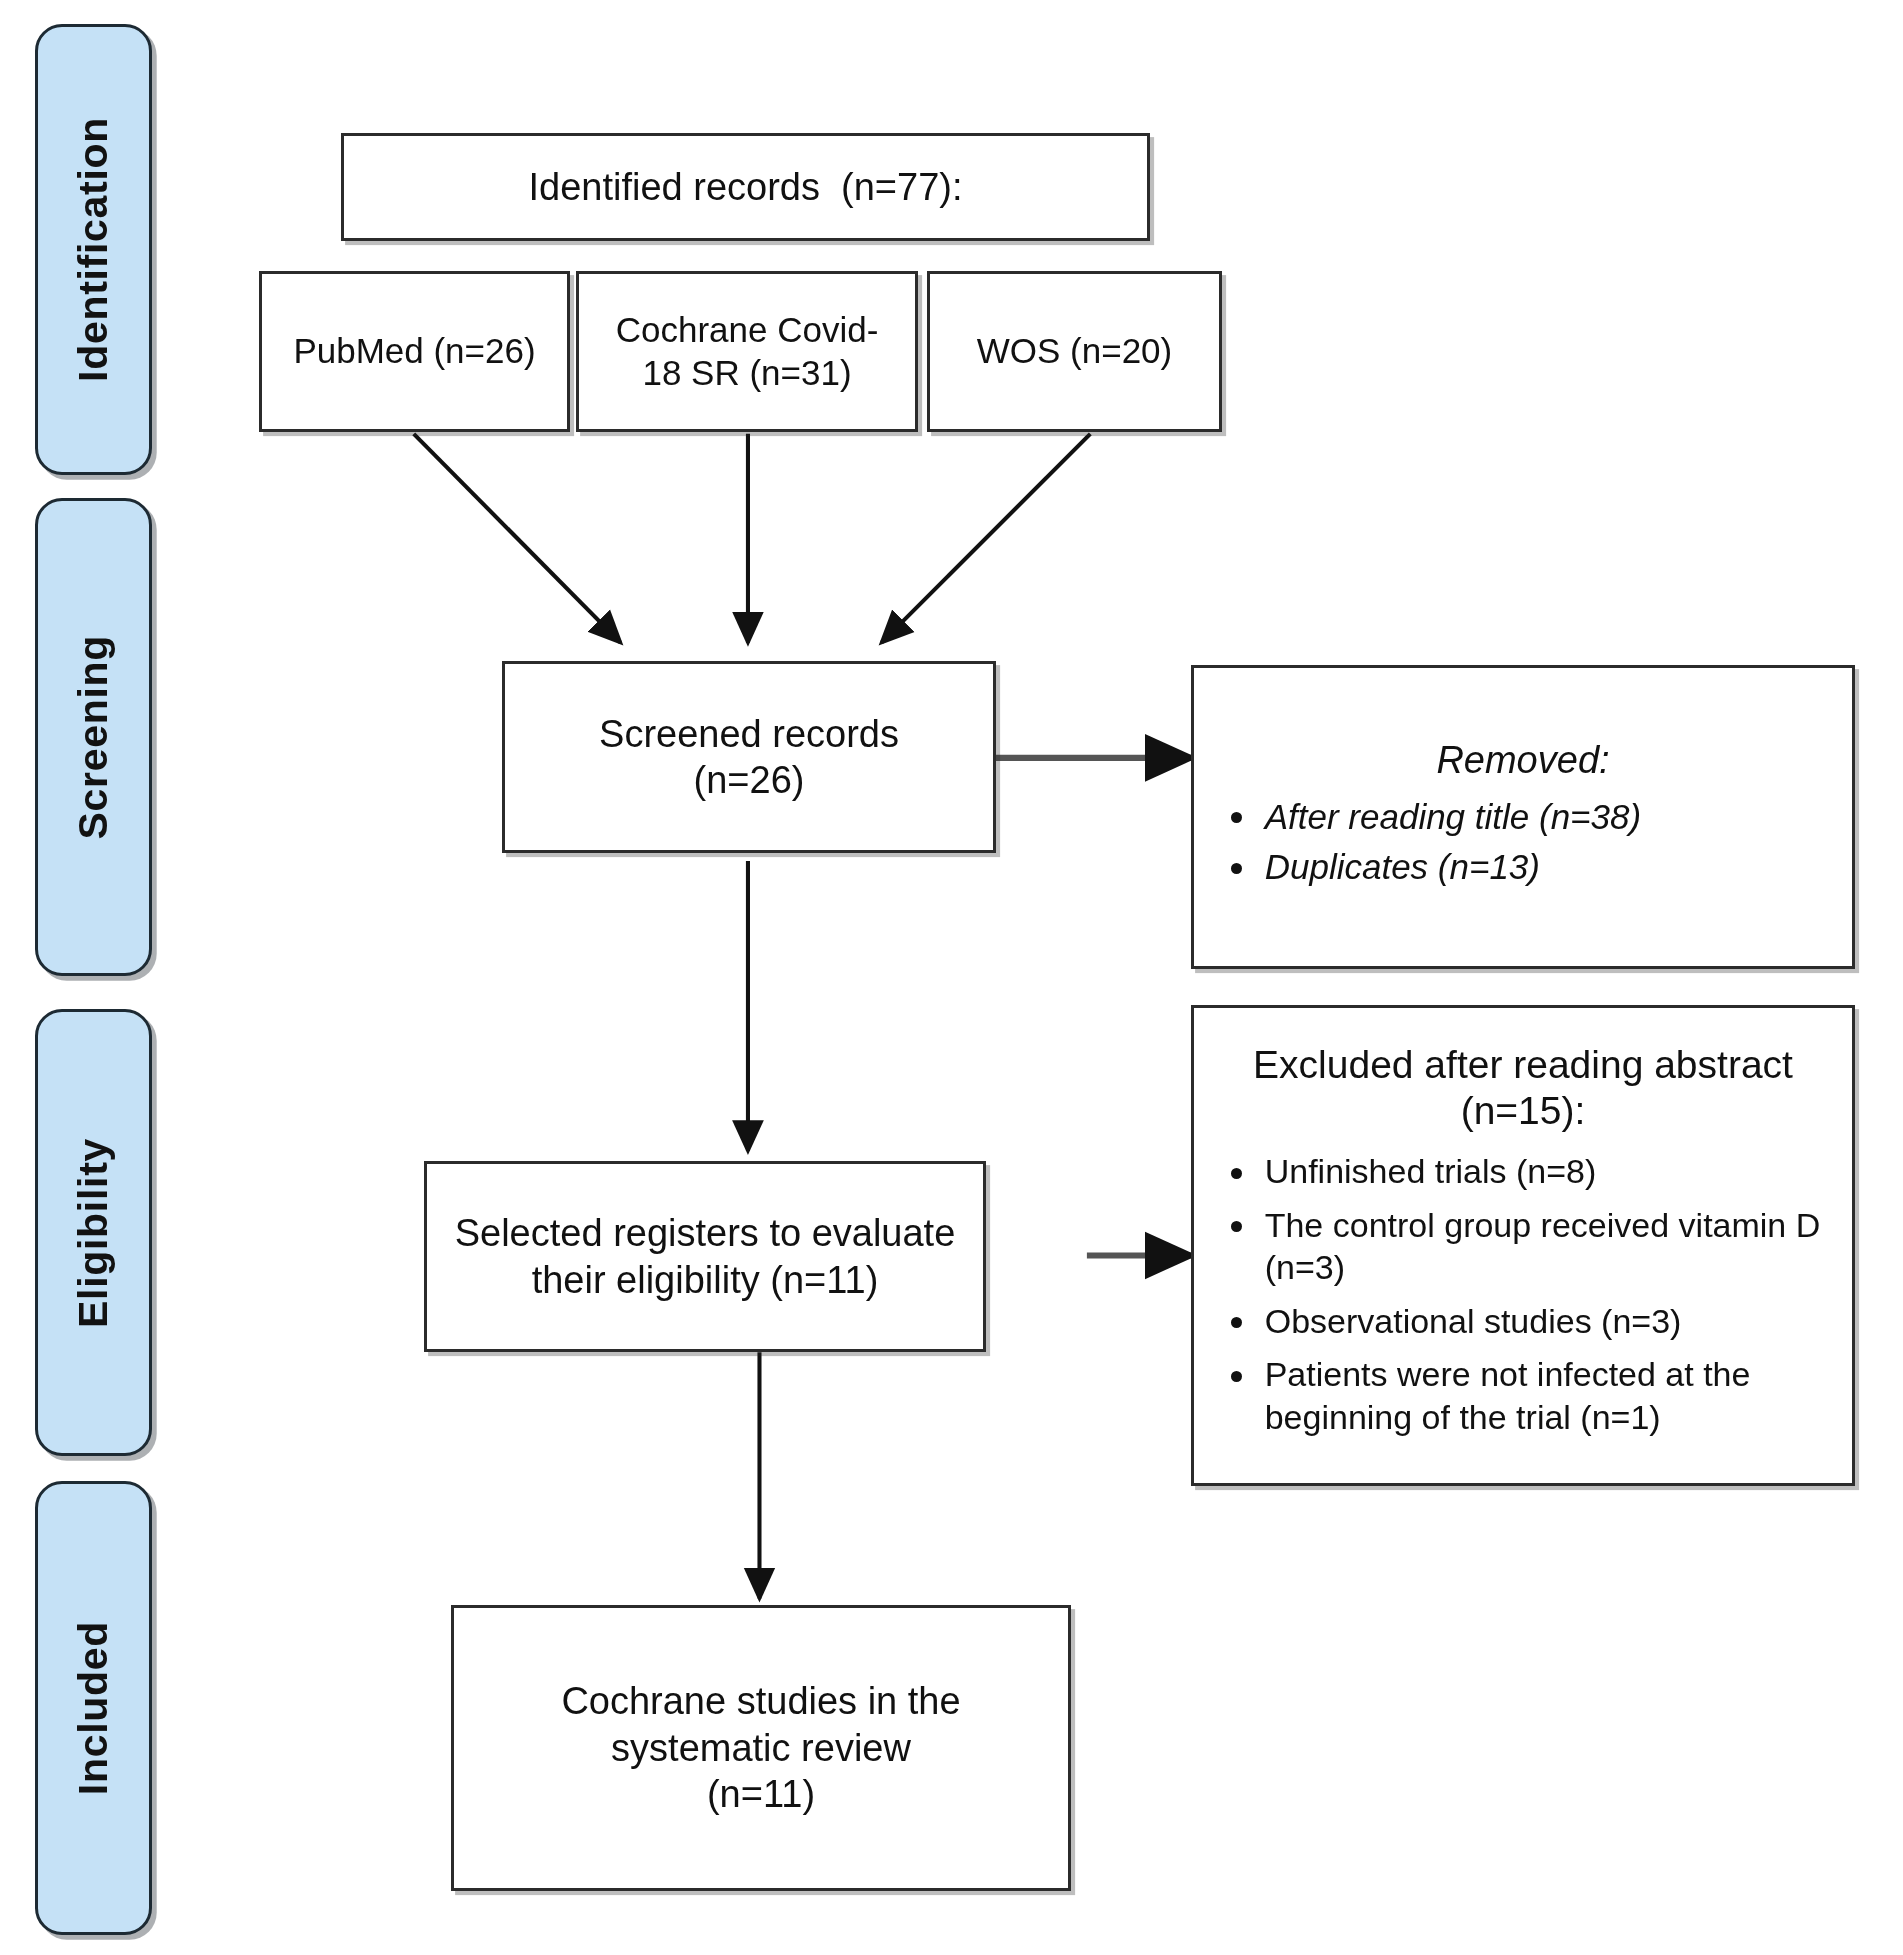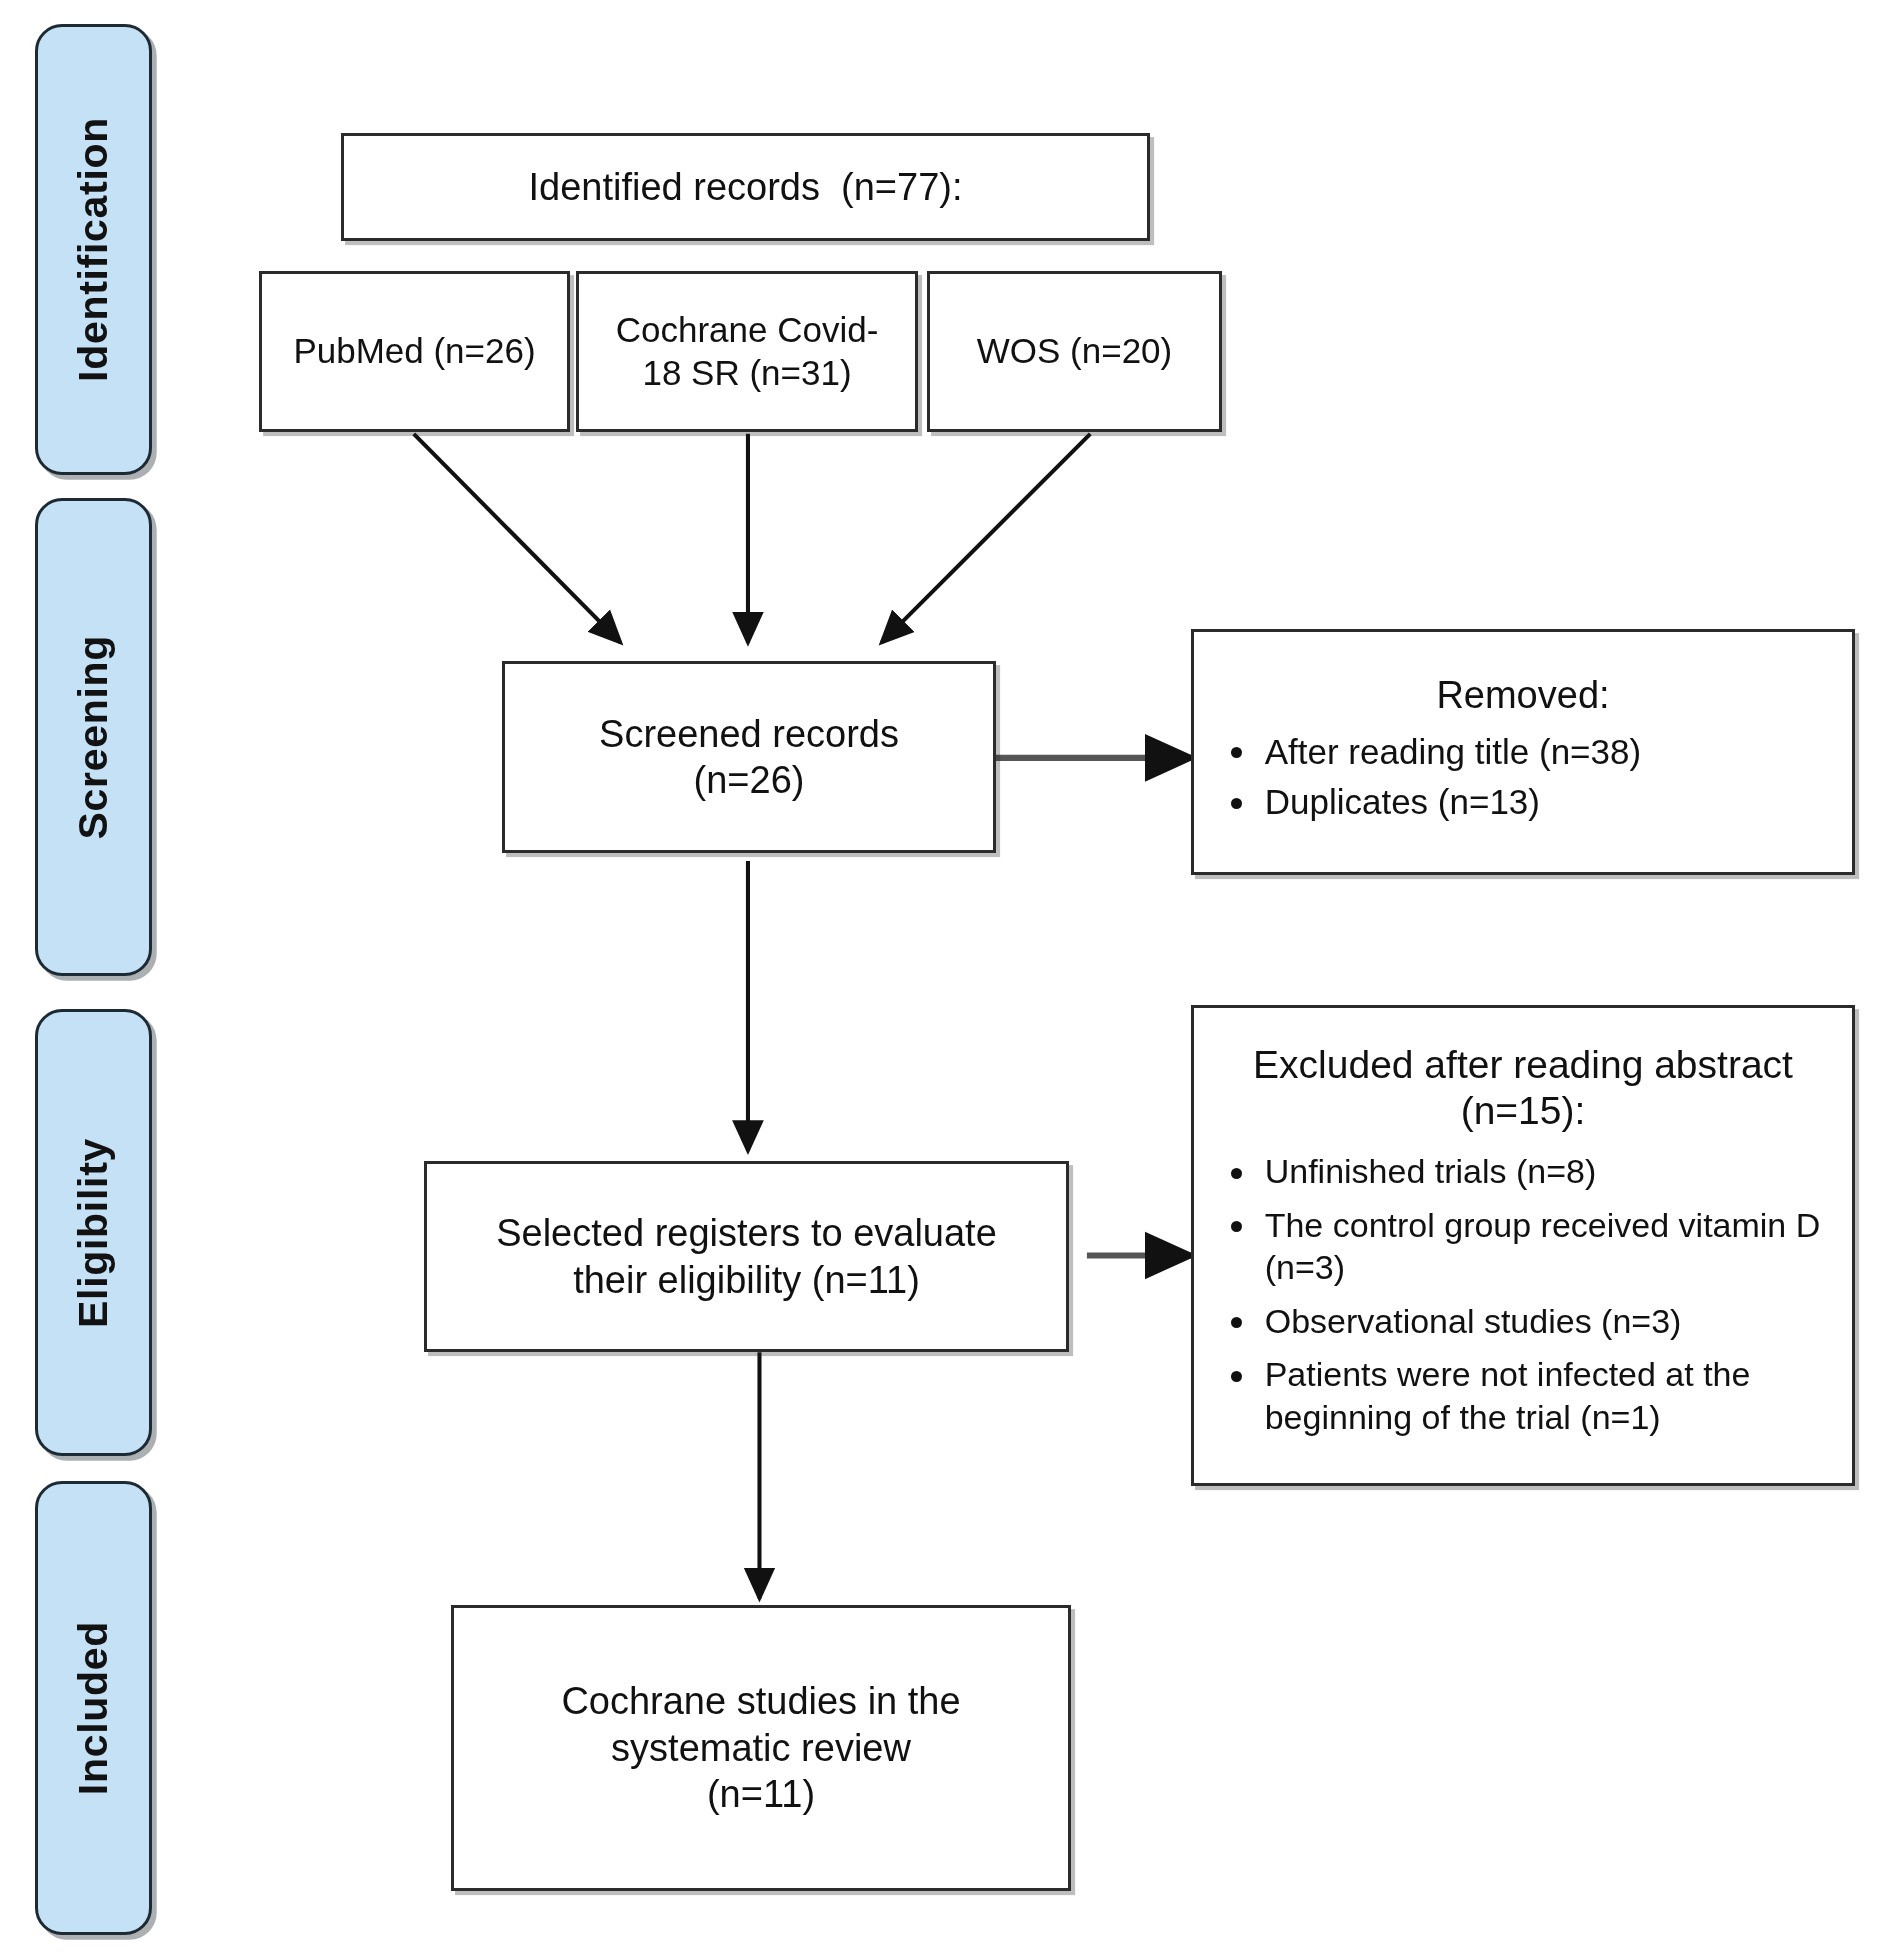--- a/index.html
+++ b/index.html
@@ -177,29 +177,29 @@
 
   <div class="flowbox small" style="left:927px; top:271px; width:295px; height:161px;">
     <span class="line">WOS (n=20)</span>
   </div>
 
   <div class="flowbox" style="left:502px; top:661px; width:494px; height:192px;">
     <span class="line">Screened records</span>
     <span class="line">(n=26)</span>
   </div>
 
-  <div class="listbox" style="left:1191px; top:629px; width:664px; height:246px;">
+  <div class="listbox" style="left:1191px; top:665px; width:664px; height:304px;font-style:italic;">
     <div class="heading">Removed:</div>
     <ul>
       <li>After reading title (n=38)</li>
       <li>Duplicates (n=13)</li>
     </ul>
   </div>
 
-  <div class="flowbox" style="left:424px; top:1161px; width:645px; height:191px;">
+  <div class="flowbox" style="left:424px; top:1161px; width:562px; height:191px;">
     <span class="line">Selected registers to evaluate</span>
     <span class="line">their eligibility (n=11)</span>
   </div>
 
   <div class="listbox tight" style="left:1191px; top:1005px; width:664px; height:481px;">
     <div class="heading">Excluded after reading abstract
 (n=15):</div>
     <ul>
       <li>Unfinished trials (n=8)</li>
       <li>The control group received vitamin D (n=3)</li>

